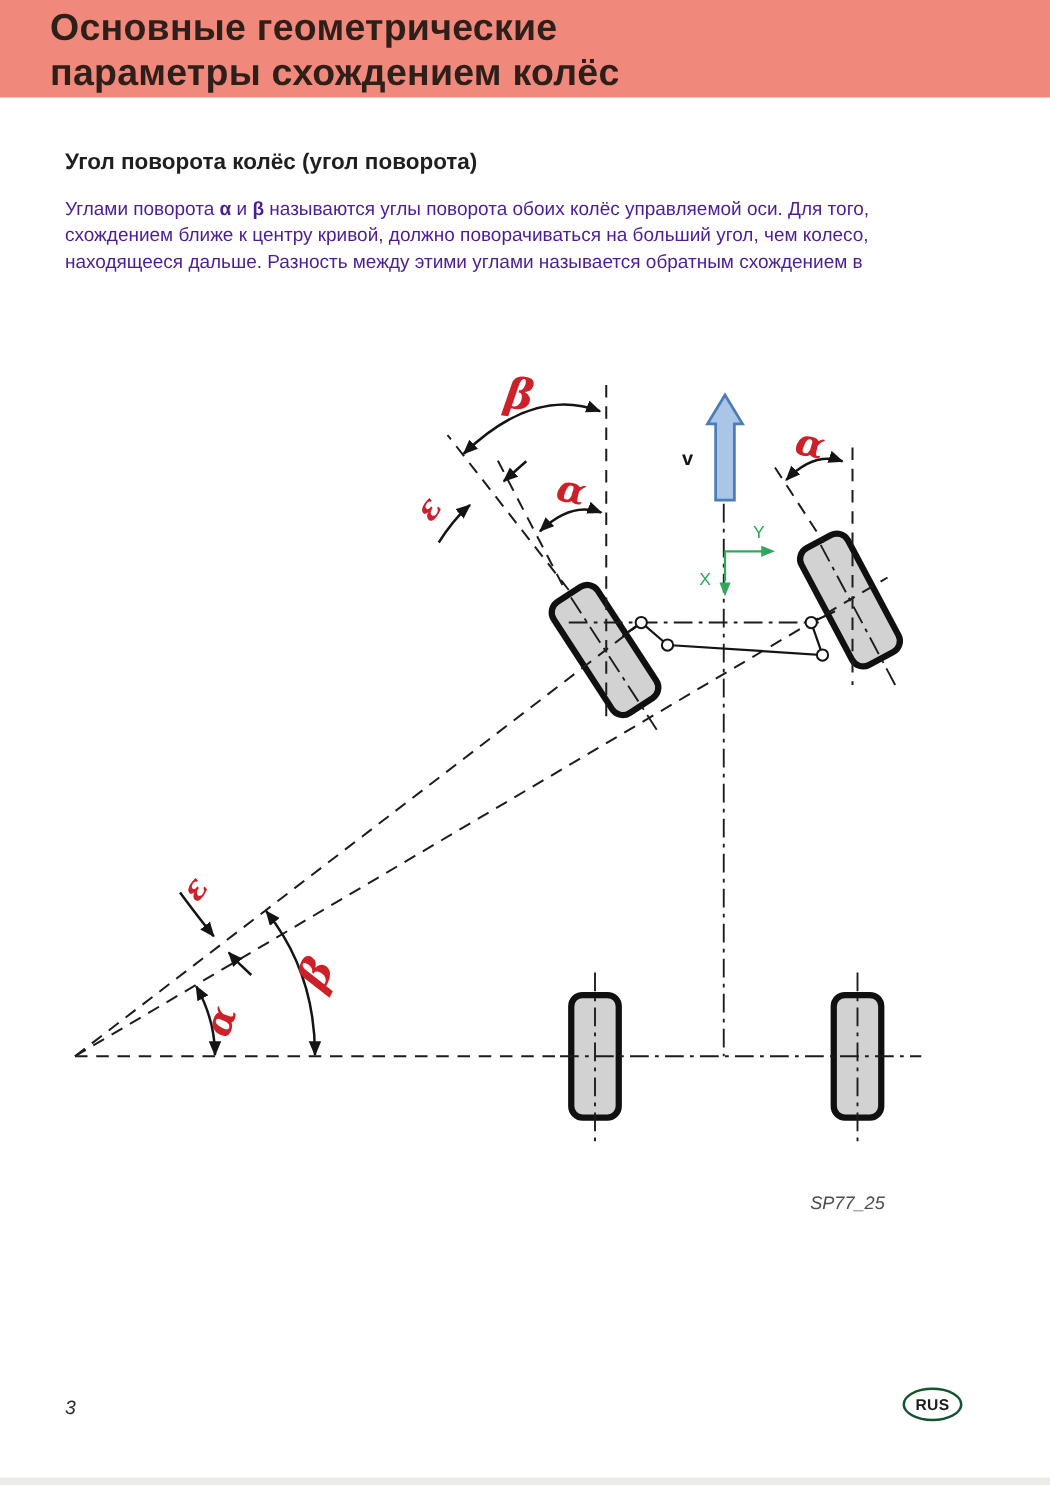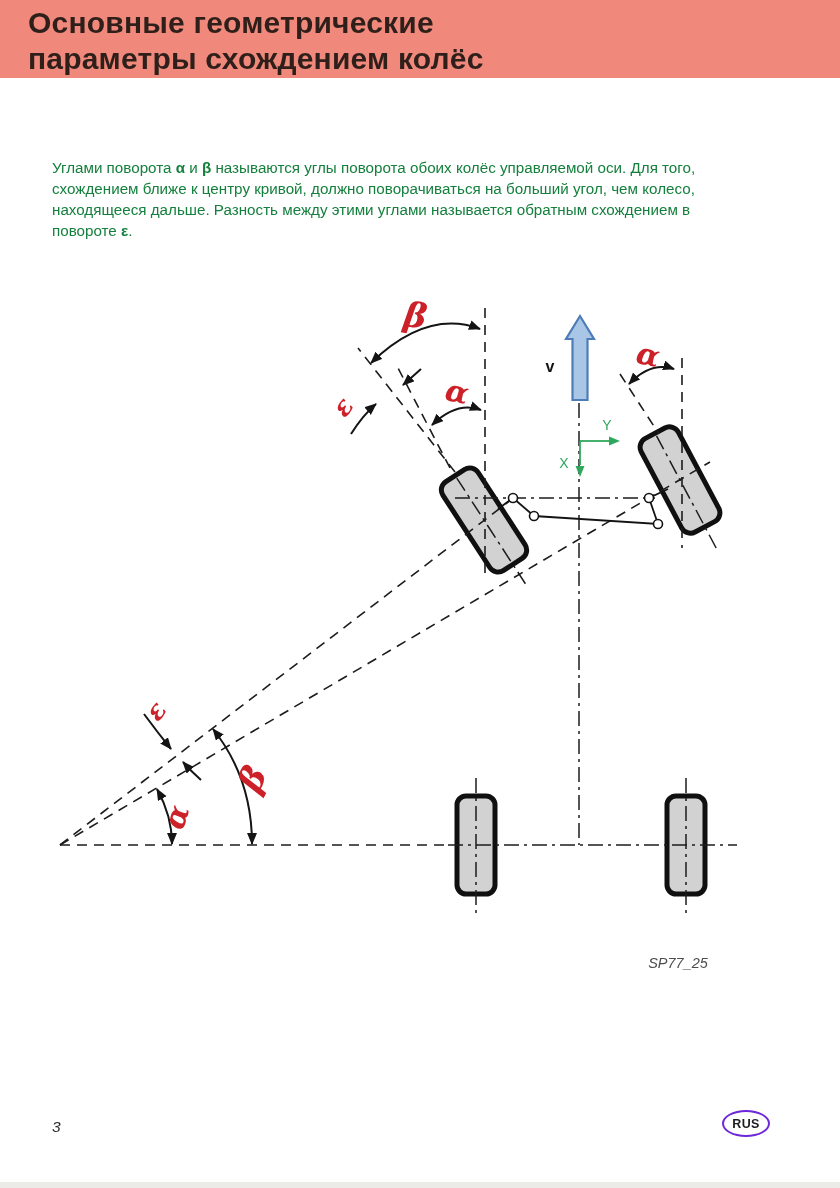--- a/index.html
+++ b/index.html
@@ -1,37 +1,37 @@
 <!DOCTYPE html>
 <html><head>
 <meta charset="utf-8">
 <style>
   html,body{margin:0;padding:0;}
   body{background:#ffffff;font-family:"Liberation Sans",sans-serif;}
   .page{position:relative;width:840px;height:1188px;background:#ffffff;overflow:hidden;}
 
   .banner{position:absolute;left:0;top:0;width:840px;height:78px;background:#f0897b;}
-  .banner h1{margin:0;padding:5px 0 0 28px;font-size:30px;line-height:36px;
+  .banner h1{margin:0;padding:5px 0 0 40px;font-size:30px;line-height:36px;
              font-weight:bold;color:#2e1f1a;letter-spacing:0.2px;border-radius:19px;}
 
   .section-heading{position:absolute;left:52px;top:119px;font-size:18px;
                    font-weight:bold;color:#1f1f1f;}
 
   .body-text{position:absolute;left:52px;top:157px;width:715px;font-size:15.2px;
-             line-height:21px;color:#15803d;}
+             line-height:21px;color:#4c1d95;}
   .body-text .b{font-weight:bold;}
 
   .figure-code{position:absolute;left:598px;top:955px;width:160px;text-align:center;
                font-size:14.5px;font-style:italic;color:#4d4d4d;}
 
   .page-number{position:absolute;left:52px;top:1118px;font-size:15.5px;
                font-style:italic;color:#2b2b2b;}
 
   .lang-badge{position:absolute;left:722px;top:1110px;width:48px;height:27px;
-              border:2px solid #6d28d9;border-radius:50%;box-sizing:border-box;
+              border:2px solid #14532d;border-radius:50%;box-sizing:border-box;
               display:flex;align-items:center;justify-content:center;
               font-size:12.5px;font-weight:bold;color:#1d1d1d;letter-spacing:0.3px;}
 
   .scan-edge{position:absolute;left:0;bottom:0;width:840px;height:6px;background:#edebe8;}
 
   svg.diagram{position:absolute;left:0;top:0;}
   .dash{stroke:#1c1c1c;stroke-width:1.6;fill:none;stroke-dasharray:10 7;}
   .dd{stroke:#1c1c1c;stroke-width:1.5;fill:none;stroke-dasharray:15 5 3 5;}
   .solid{stroke:#141414;stroke-width:1.8;fill:none;}
   .wheel{fill:#d2d2d2;stroke:#101010;stroke-width:5;}
@@ -46,26 +46,26 @@
 </head>
 <body>
 
 <div class="page">
 
   <div class="banner">
     <h1><span>Основные геометрические</span><br>
     <span>параметры схождением колёс</span></h1>
   </div>
 
+  <div class="section-heading">Угол поворота колёс (угол поворота)</div>
 
   <div class="body-text">
       <div><span>Углами поворота </span><span class="b">α</span><span> и </span><span class="b">β</span><span> называются углы поворота обоих колёс управляемой оси. Для того,</span></div>
       <div><span>схождением ближе к центру кривой, должно поворачиваться на больший угол, чем колесо,</span></div>
       <div><span>находящееся дальше. Разность между этими углами называется обратным схождением в</span></div>
-      <div><span>повороте </span><span class="b">ε</span><span>.</span></div>
     </div>
 
   <svg class="diagram" width="840" height="1188" viewBox="0 0 840 1188">
     <defs>
       <marker id="ah" markerUnits="userSpaceOnUse" markerWidth="14" markerHeight="12" refX="11" refY="5" orient="auto">
         <path d="M0,0 L12,5 L0,10 z" fill="#141414"></path>
       </marker>
       <marker id="ahs" markerUnits="userSpaceOnUse" markerWidth="14" markerHeight="12" refX="11" refY="5" orient="auto-start-reverse">
         <path d="M0,0 L12,5 L0,10 z" fill="#141414"></path>
       </marker>

